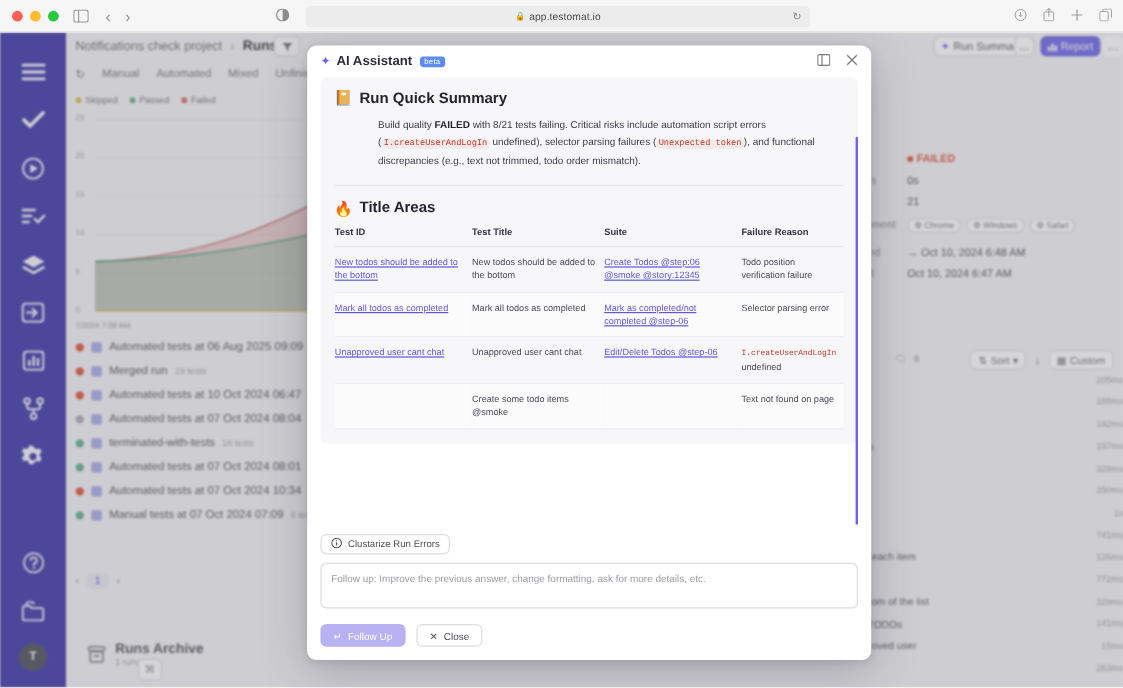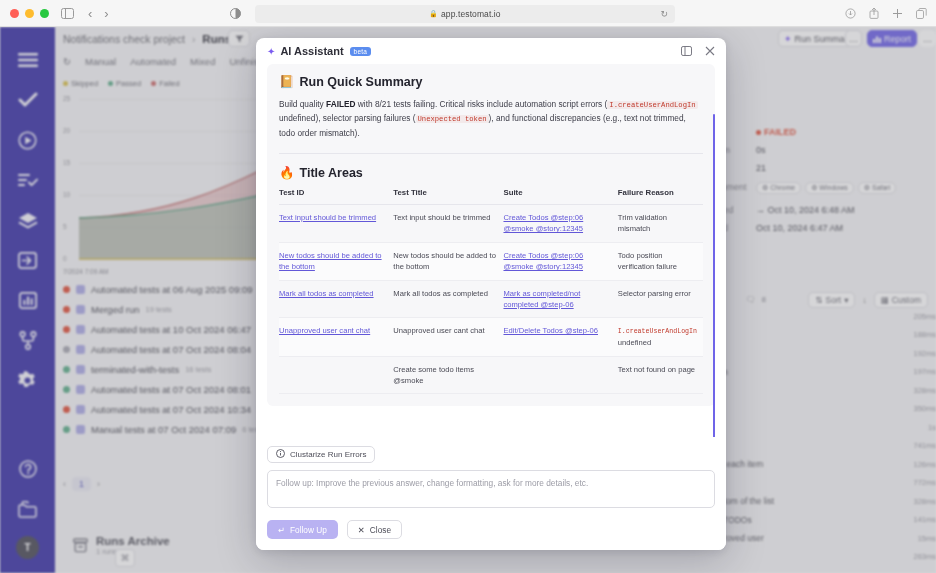--- a/index.html
+++ b/index.html
@@ -109,21 +109,21 @@
     padding:1px 4px; margin-left:6px; letter-spacing:.2px;
   }
   .m-head-actions { margin-left:auto; display:flex; gap:13px; align-items:center; color:#7a7a84; }
 
   .m-scroll { flex:1; overflow:hidden; position:relative; padding:0 11px; }
   .answer-card {
     background:#f7f7f9; border-radius:6px; padding:10px 12px 12px 12px; position:relative;
   }
   .acc-line { position:absolute; right:0; top:50px; width:2px; height:330px; background:#6f64e8; border-radius:1px; }
   .h-sec { font-size:12.5px; font-weight:bold; color:#24242e; display:flex; align-items:center; gap:5px; margin-bottom:8px; }
-  .para { font-size:8.3px; line-height:1.72; color:#3d3d48; }
+  .para { font-size:8.3px; line-height:1.72; color:#3d3d48;margin-left:36px; }
   .para b { color:#1f1f29; }
   .code {
     font-family:"Liberation Mono", monospace; font-size:7.2px; color:#c0392b;
     background:rgba(200,60,40,.07); padding:0 2px; border-radius:2px;
   }
   .hr-soft { height:1px; background:#e6e6ec; margin:13px 0 11px 0; }
 
   table.risk { width:100%; border-collapse:collapse; }
   table.risk th {
     text-align:left; font-size:7.8px; color:#33333e; font-weight:bold;
@@ -590,26 +590,20 @@
         <table class="risk">
           <thead>
             <tr>
               <th class="c1">Test ID</th>
               <th class="c2">Test Title</th>
               <th class="c3">Suite</th>
               <th class="c4">Failure Reason</th>
             </tr>
           </thead>
           <tbody>
-              <tr>
-                <td class="c1"><span class="lnk">Text input should be trimmed</span></td>
-                <td class="c2">Text input should be trimmed</td>
-                <td class="c3"><span class="lnk">Create Todos @step:06 @smoke @story:12345</span></td>
-                <td class="c4">Trim validation mismatch</td>
-              </tr>
               <tr>
                 <td class="c1"><span class="lnk">New todos should be added to the bottom</span></td>
                 <td class="c2">New todos should be added to the bottom</td>
                 <td class="c3"><span class="lnk">Create Todos @step:06 @smoke @story:12345</span></td>
                 <td class="c4">Todo position verification failure</td>
               </tr>
               <tr>
                 <td class="c1"><span class="lnk">Mark all todos as completed</span></td>
                 <td class="c2">Mark all todos as completed</td>
                 <td class="c3"><span class="lnk">Mark as completed/not completed @step-06</span></td>

